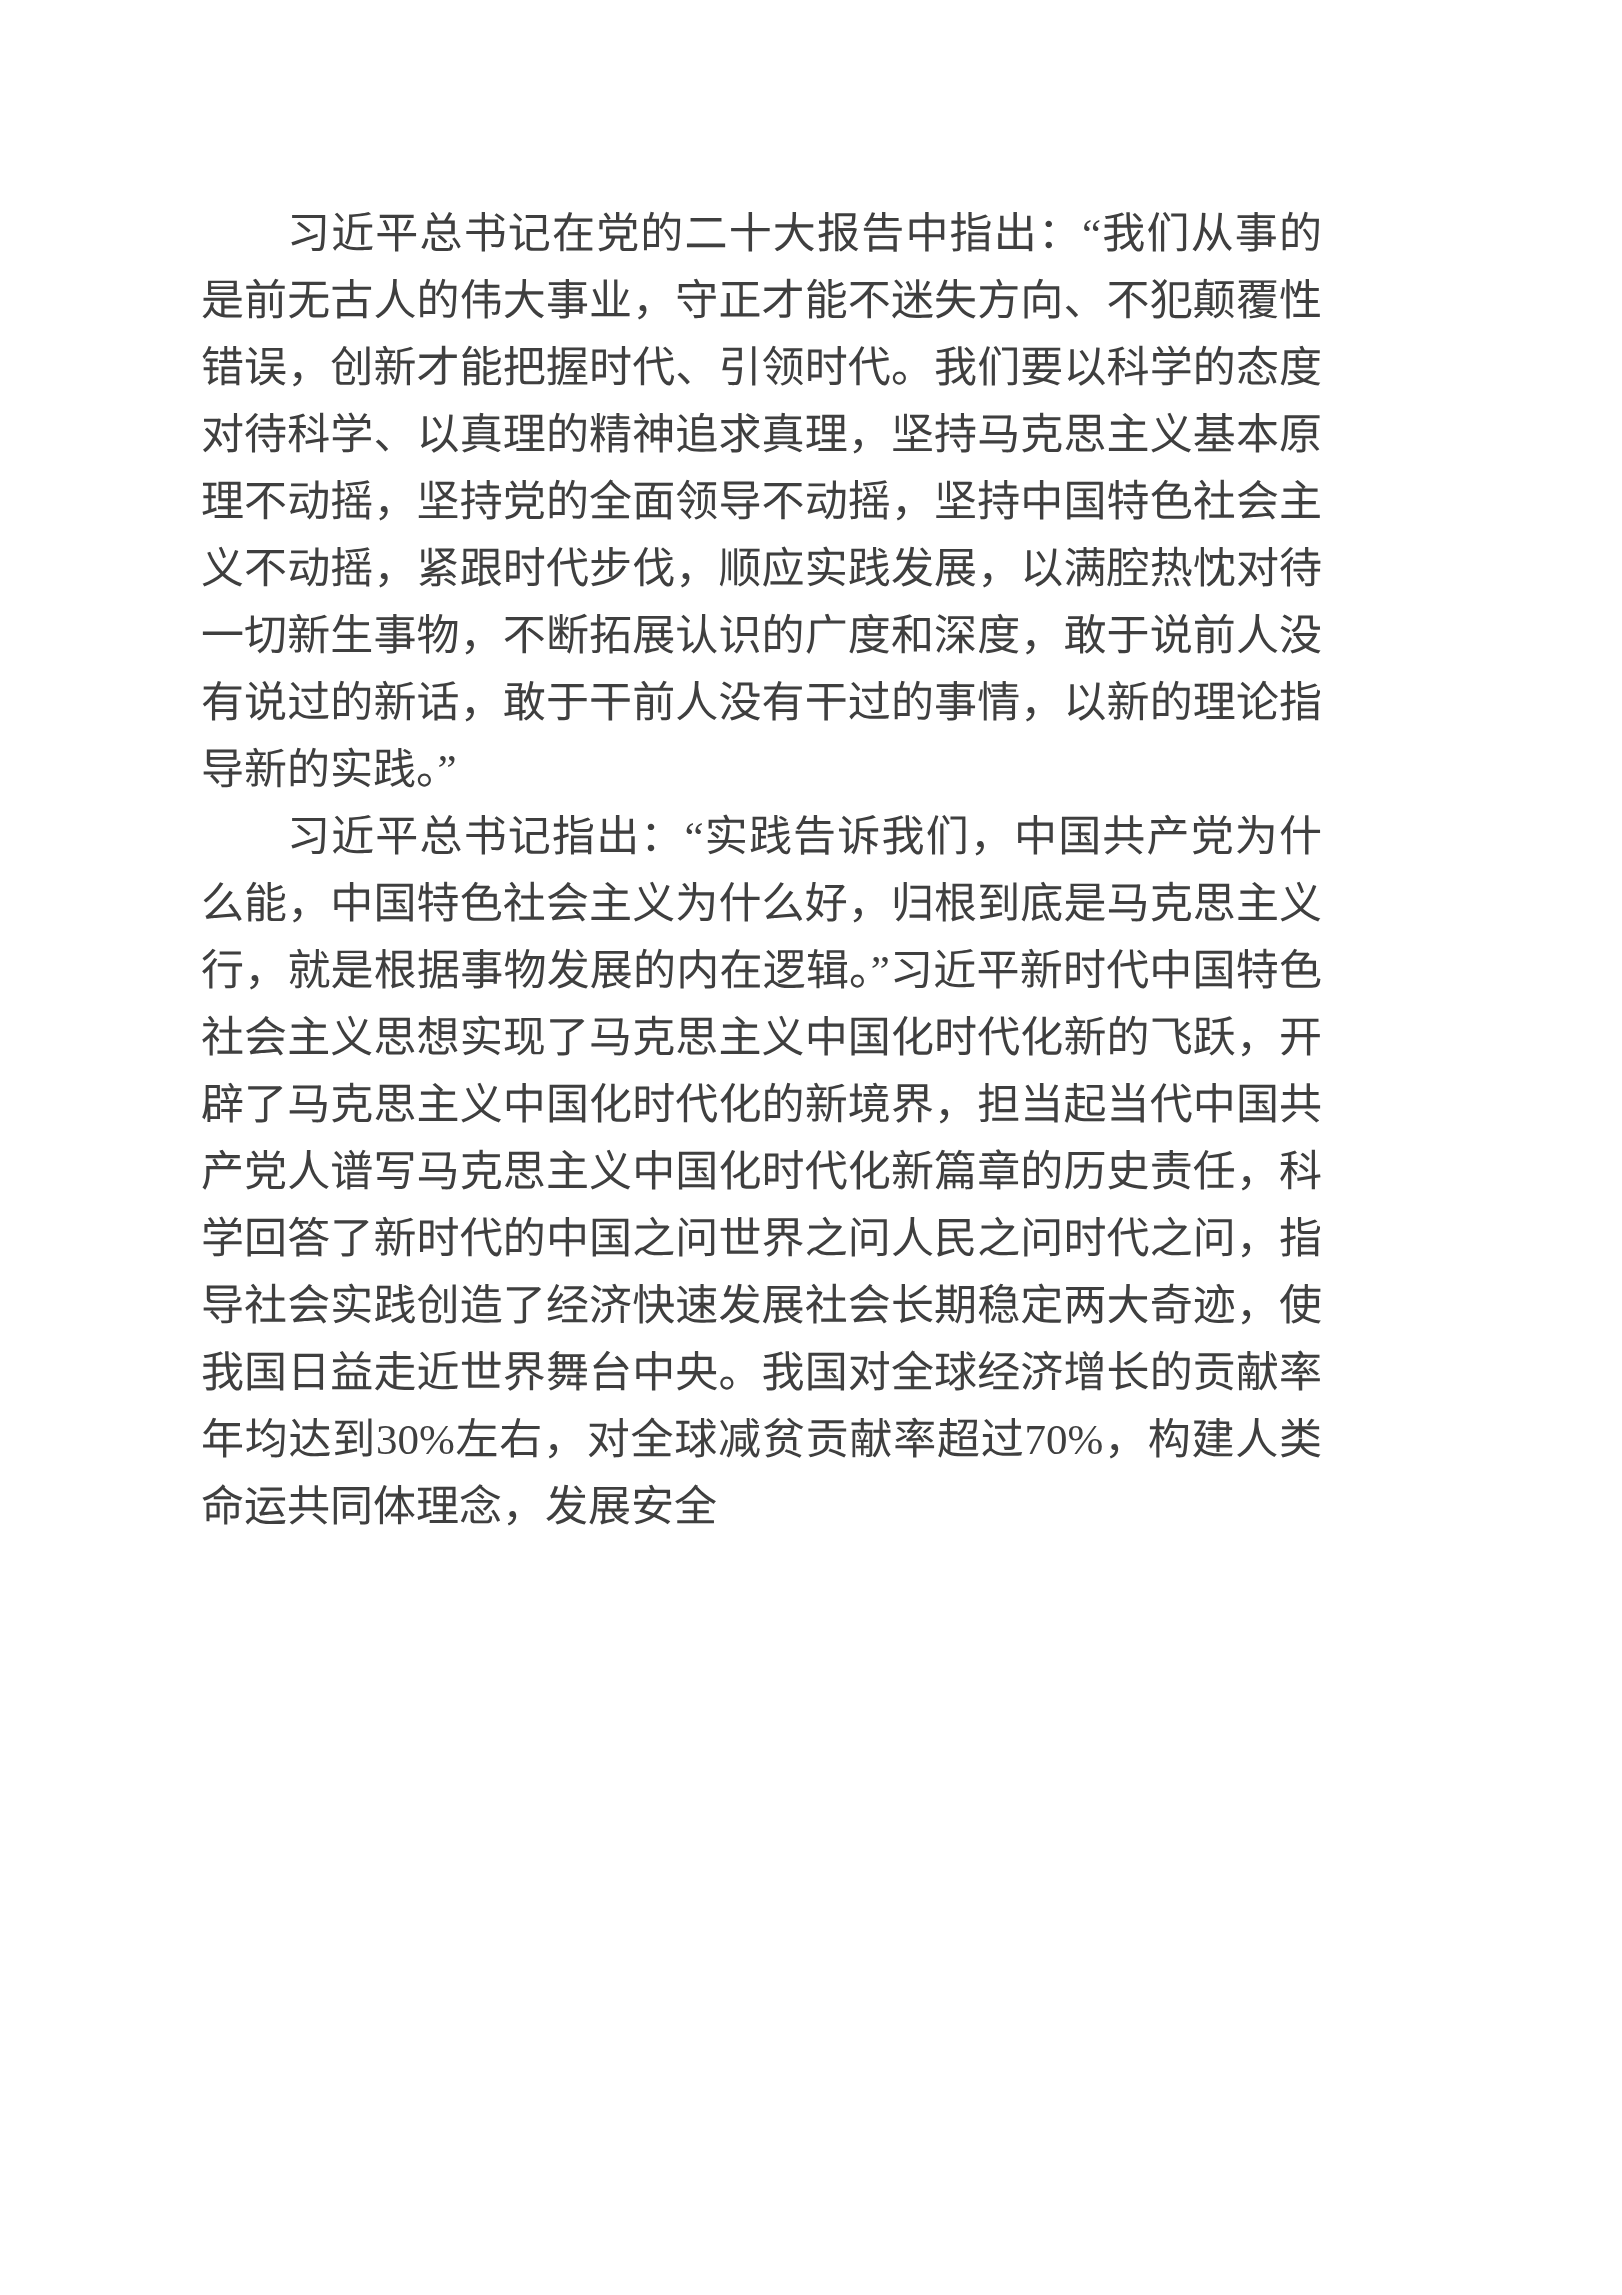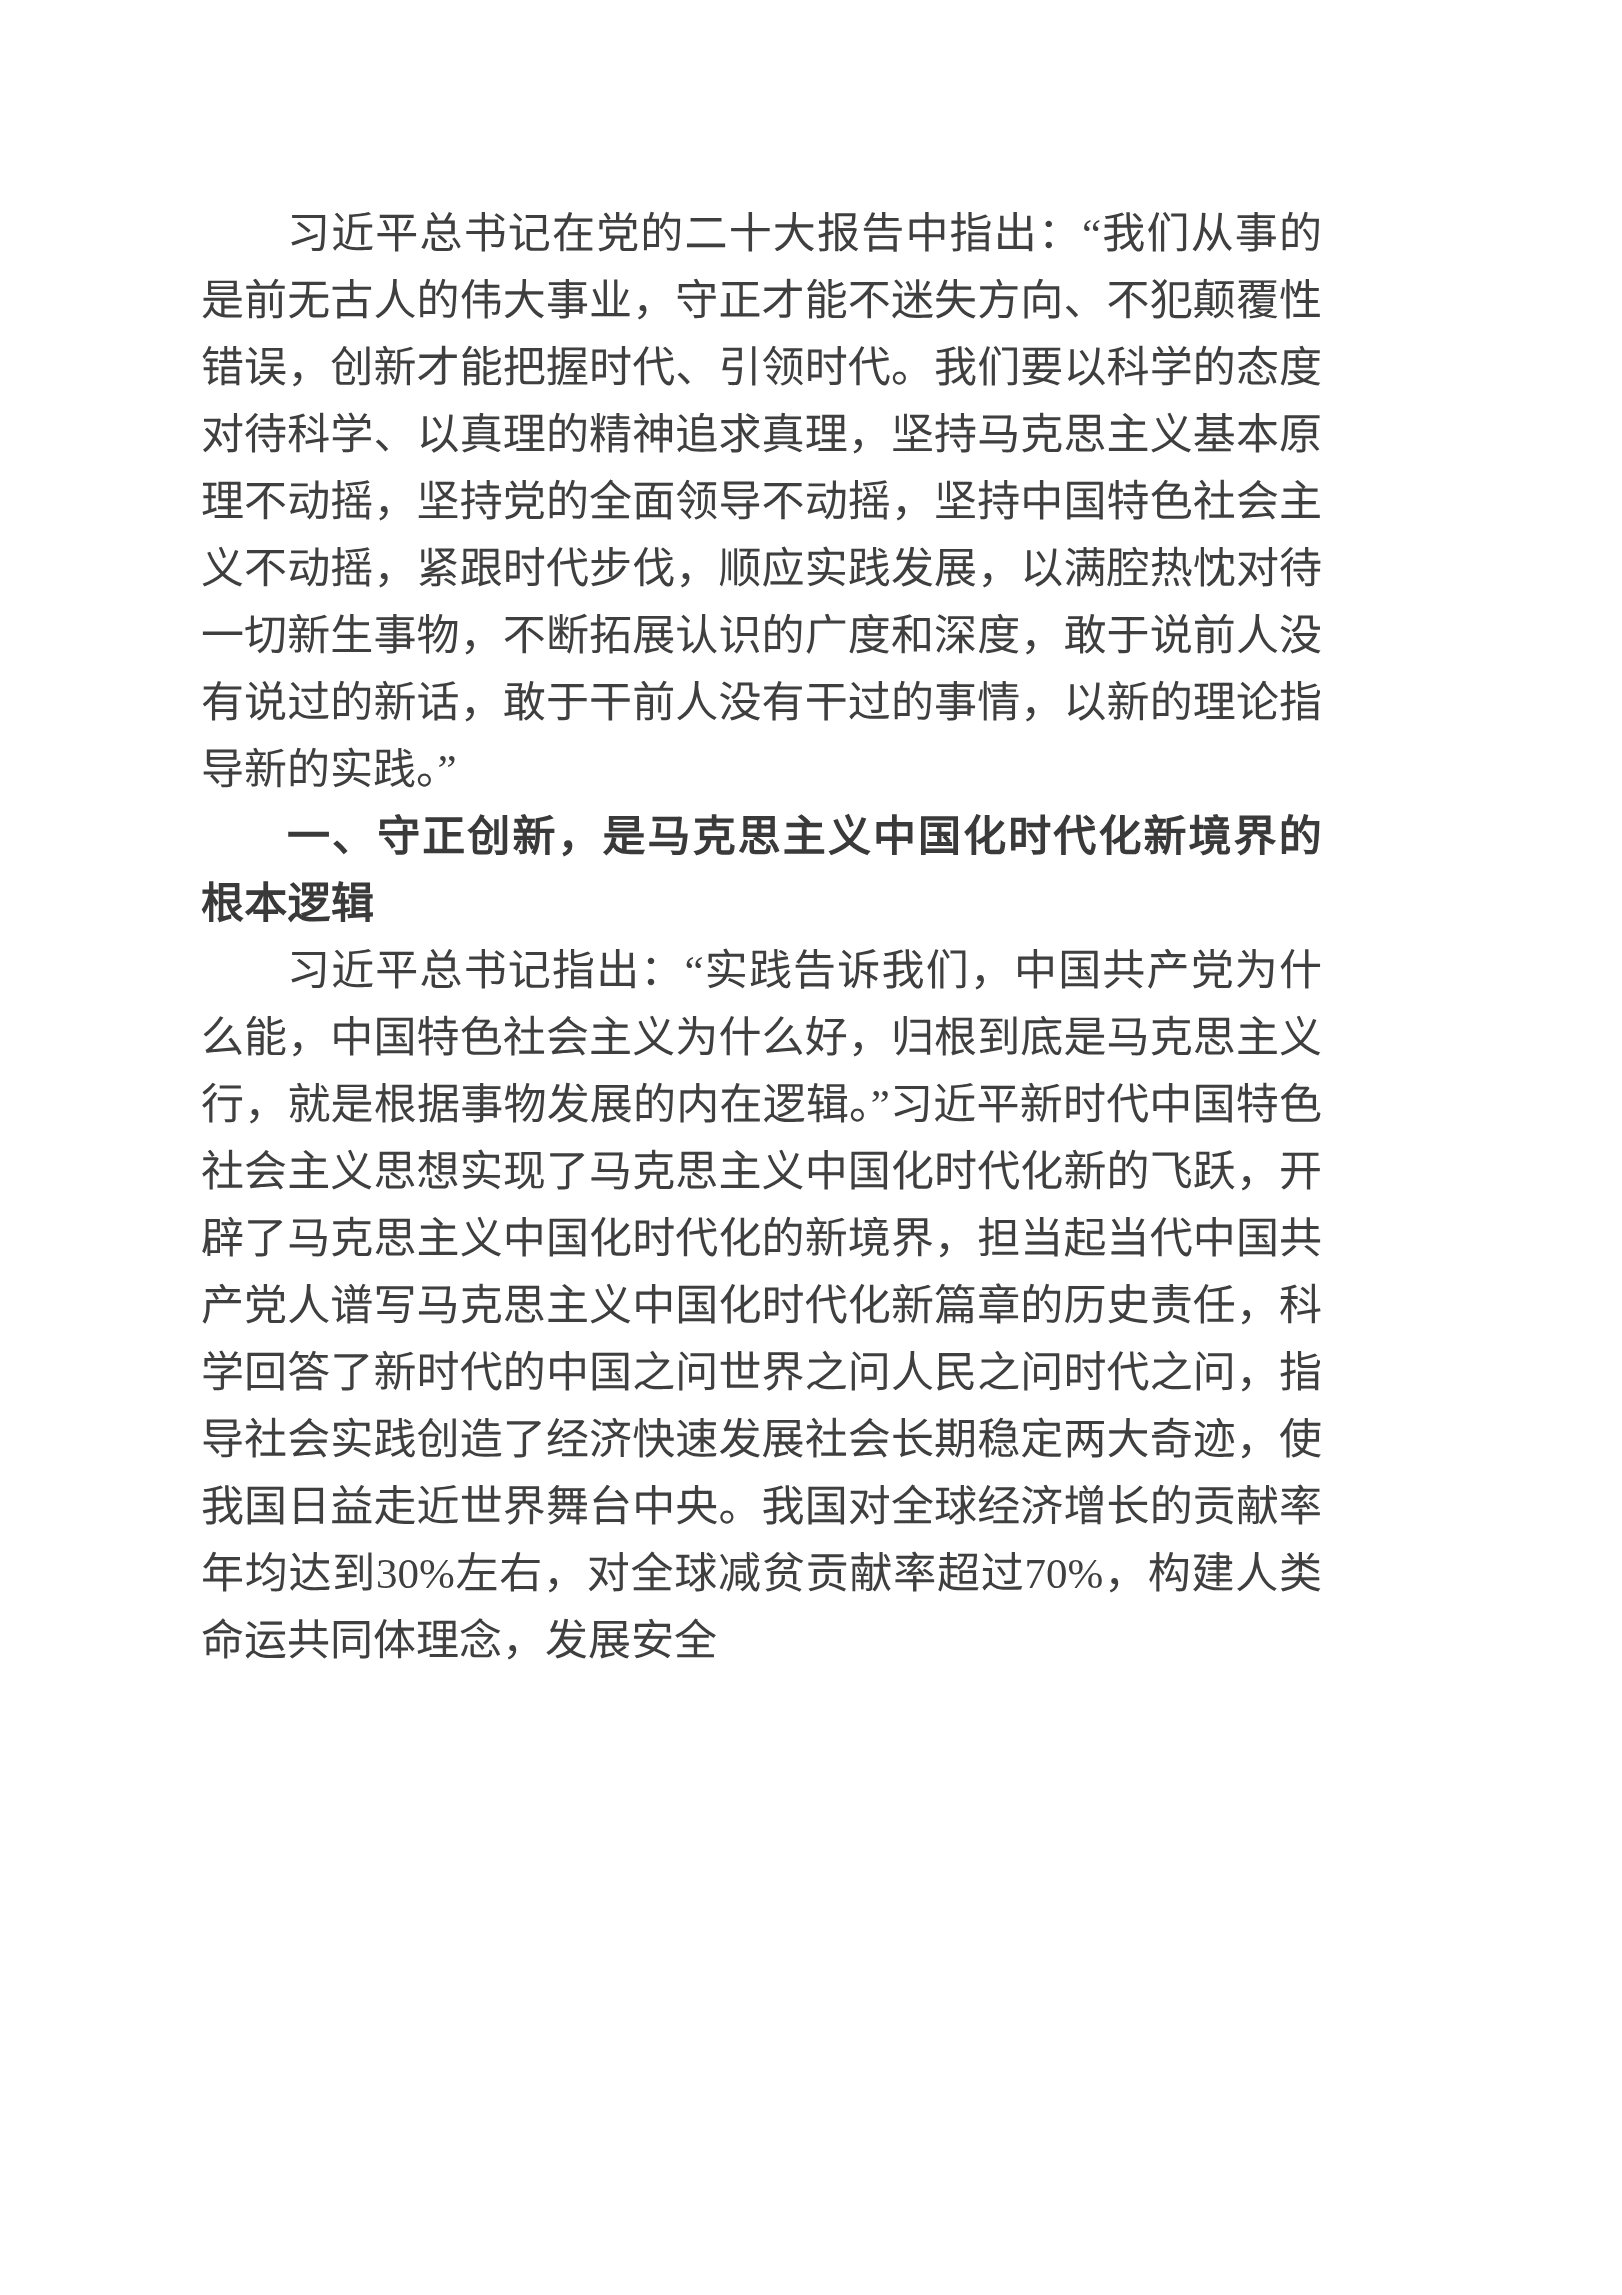--- a/index.html
+++ b/index.html
@@ -34,16 +34,15 @@
     font-weight: 700;
     color: var(--heading-color, #3a3a3a);
     letter-spacing: 0.3px;
   }
 </style>
 </head>
 <body>
 
 <div class="page">
   <p class="body-para">习近平总书记在党的二十大报告中指出：“我们从事的是前无古人的伟大事业，守正才能不迷失方向、不犯颠覆性错误，创新才能把握时代、引领时代。我们要以科学的态度对待科学、以真理的精神追求真理，坚持马克思主义基本原理不动摇，坚持党的全面领导不动摇，坚持中国特色社会主义不动摇，紧跟时代步伐，顺应实践发展，以满腔热忱对待一切新生事物，不断拓展认识的广度和深度，敢于说前人没有说过的新话，敢于干前人没有干过的事情，以新的理论指导新的实践。”</p>
-  <h2 class="heading">一、守正创新，是马克思主义中国化时代化新境界的根本逻辑</h2>
   <p class="body-para">习近平总书记指出：“实践告诉我们，中国共产党为什么能，中国特色社会主义为什么好，归根到底是马克思主义行，就是根据事物发展的内在逻辑。”习近平新时代中国特色社会主义思想实现了马克思主义中国化时代化新的飞跃，开辟了马克思主义中国化时代化的新境界，担当起当代中国共产党人谱写马克思主义中国化时代化新篇章的历史责任，科学回答了新时代的中国之问世界之问人民之问时代之问，指导社会实践创造了经济快速发展社会长期稳定两大奇迹，使我国日益走近世界舞台中央。我国对全球经济增长的贡献率年均达到30%左右，对全球减贫贡献率超过70%，构建人类命运共同体理念，发展安全</p>
 </div>
 
 
 </body></html>

